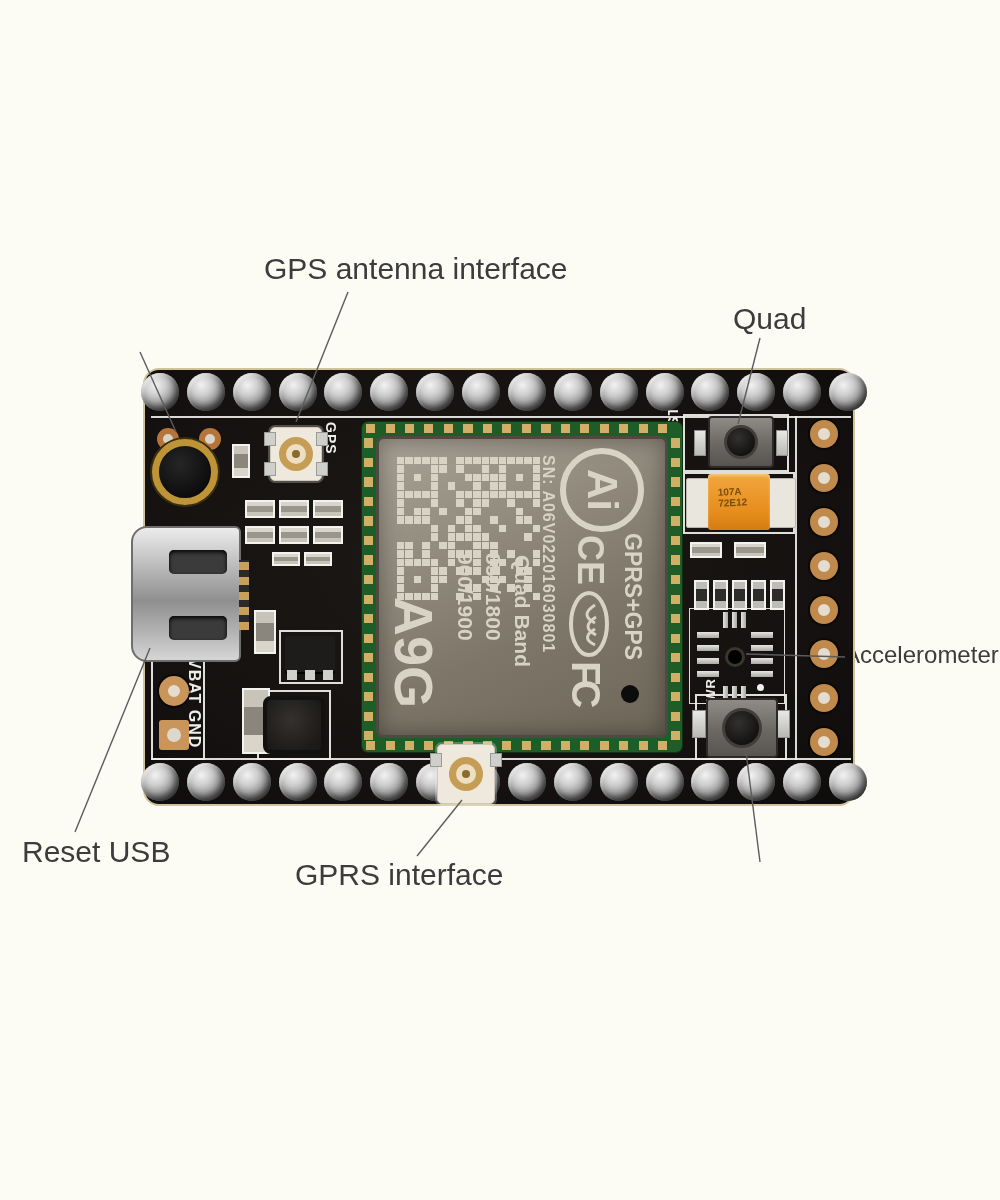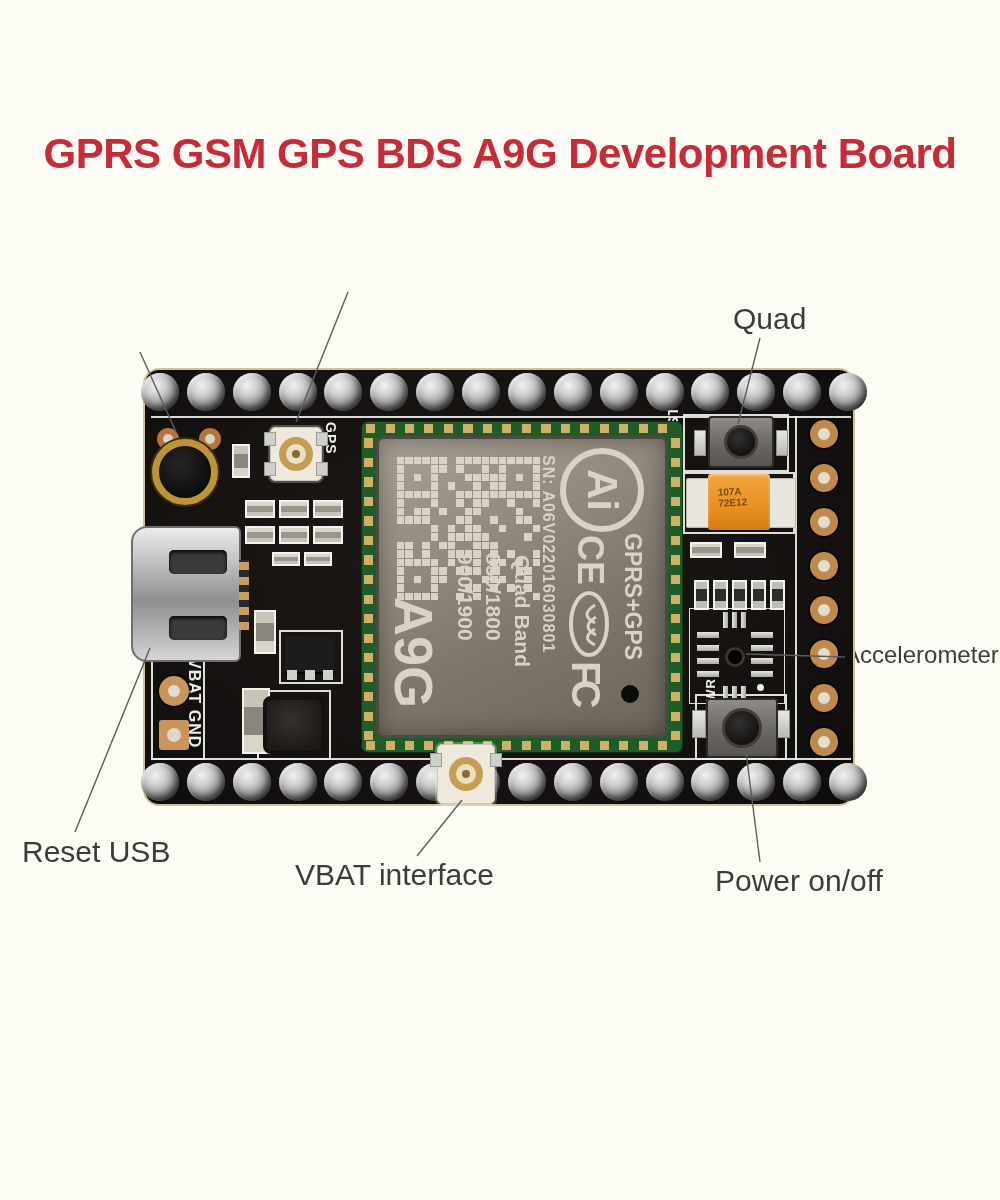--- a/index.html
+++ b/index.html
@@ -71,27 +71,26 @@
   .cap-pad { background:#e9e6dd; border:1px solid #b9b5aa; border-radius:2px; }
 
   .accel-bar-h { background:linear-gradient(180deg,#e6e6e2,#a9a9a3); }
   .accel-bar-v { background:linear-gradient(90deg,#e6e6e2,#a9a9a3); }
 </style>
 </head>
 <body>
 
 <div class="stage">
 
-  <div class="title">GPRS GSM GPS BDS A9G Development Board</div>
-
+
+  <div class="callout" style="left:264px; top:252px;">GPS antenna interface</div>
   <div class="callout" style="left:733px; top:302px;">Quad</div>
   <div class="callout small" style="left:844px; top:641px;">Accelerometer</div>
   <div class="callout" style="left:22px;  top:835px;">Reset USB</div>
-  <div class="callout" style="left:295px; top:858px;">VBAT interface</div>
-  <div class="callout" style="left:715px; top:864px;">Power on/off</div>
+  <div class="callout" style="left:295px; top:858px;">GPRS interface</div>
 
   <svg class="leader" width="1000" height="1200">
     <g stroke="#5c5c5c" stroke-width="1.4" fill="none">
       <line x1="348" y1="292" x2="296" y2="422"></line>
       <line x1="140" y1="352" x2="176" y2="432"></line>
       <line x1="760" y1="338" x2="738" y2="424"></line>
       <line x1="845" y1="657" x2="746" y2="654"></line>
       <line x1="150" y1="648" x2="75" y2="832"></line>
       <line x1="462" y1="800" x2="417" y2="856"></line>
       <line x1="746" y1="752" x2="760" y2="862"></line>

